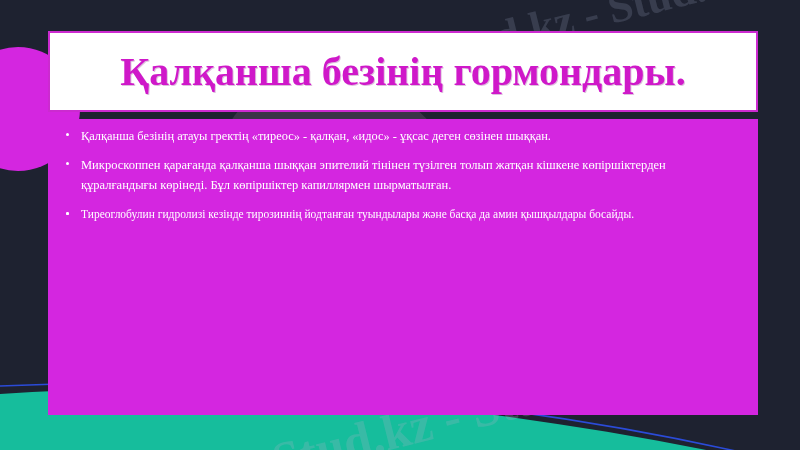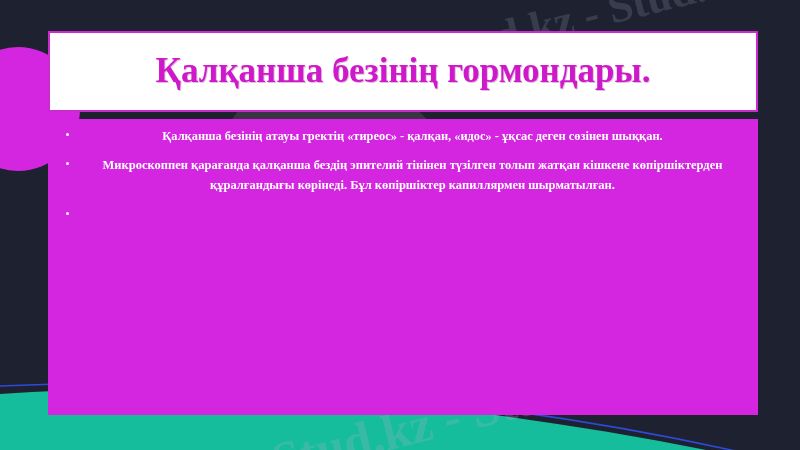--- a/index.html
+++ b/index.html
@@ -109,21 +109,21 @@
     width: 710px;
     height: 81px;
     background: #ffffff;
     border: 2px solid #cc2ad0;
     box-sizing: border-box;
     display: flex;
     align-items: center;
     justify-content: center;
   }
   #title-text {
-    font-size: 35px;
+    font-size: 40px;
     font-weight: bold;
     color: #cf18c9;
     letter-spacing: 0px;
     text-align: center;
     line-height: 1.1;
     text-shadow: 1px 1px 0 rgba(120,0,120,0.25);
   }
 
   
   #body-card {
@@ -141,22 +141,21 @@
     margin: 0;
     padding: 0;
   }
   .bullet {
     position: relative;
     color: #ffffff;
     font-size: 12.3px;
     line-height: 1.62;
     padding-left: 19px;
     margin-bottom: 9px;
-    text-align: center;
-    font-weight: bold;
+    text-align: left;
   }
   .bullet .dot {
     position: absolute;
     left: 4px;
     top: 7px;
     width: 3px;
     height: 3px;
     border-radius: 50%;
     background: #ffffff;
   }
@@ -198,21 +197,25 @@
   </div>
 
   <div id="body-card">
     <ul id="bullet-list">
       <li class="bullet bullet-1">
         <span class="dot"></span>
         <span>Қалқанша безінің атауы гректің «тиреос» - қалқан, «идос» - ұқсас деген сөзінен шыққан.</span>
       </li>
       <li class="bullet bullet-3">
         <span class="dot"></span>
-        <span>Микроскоппен қарағанда қалқанша бездің эпителий тінінен түзілген толып жатқан кішкене көпіршіктерден құралғандығы көрінеді. Бұл көпіршіктер капиллярмен шырматылған.</span>
+        <span>Микроскоппен қарағанда қалқанша шыққан эпителий тінінен түзілген толып жатқан кішкене көпіршіктерден құралғандығы көрінеді. Бұл көпіршіктер капиллярмен шырматылған.</span>
       </li>
       <li class="bullet bullet-4">
         <span class="dot"></span>
       </li>
+      <li class="bullet bullet-5">
+        <span class="dot"></span>
+        <span>Тиреоглобулин гидролизі кезінде тирозиннің йодтанған туындылары және басқа да амин қышқылдары босайды.</span>
+      </li>
     </ul>
   </div>
 
 </div>
 
 </body></html>

